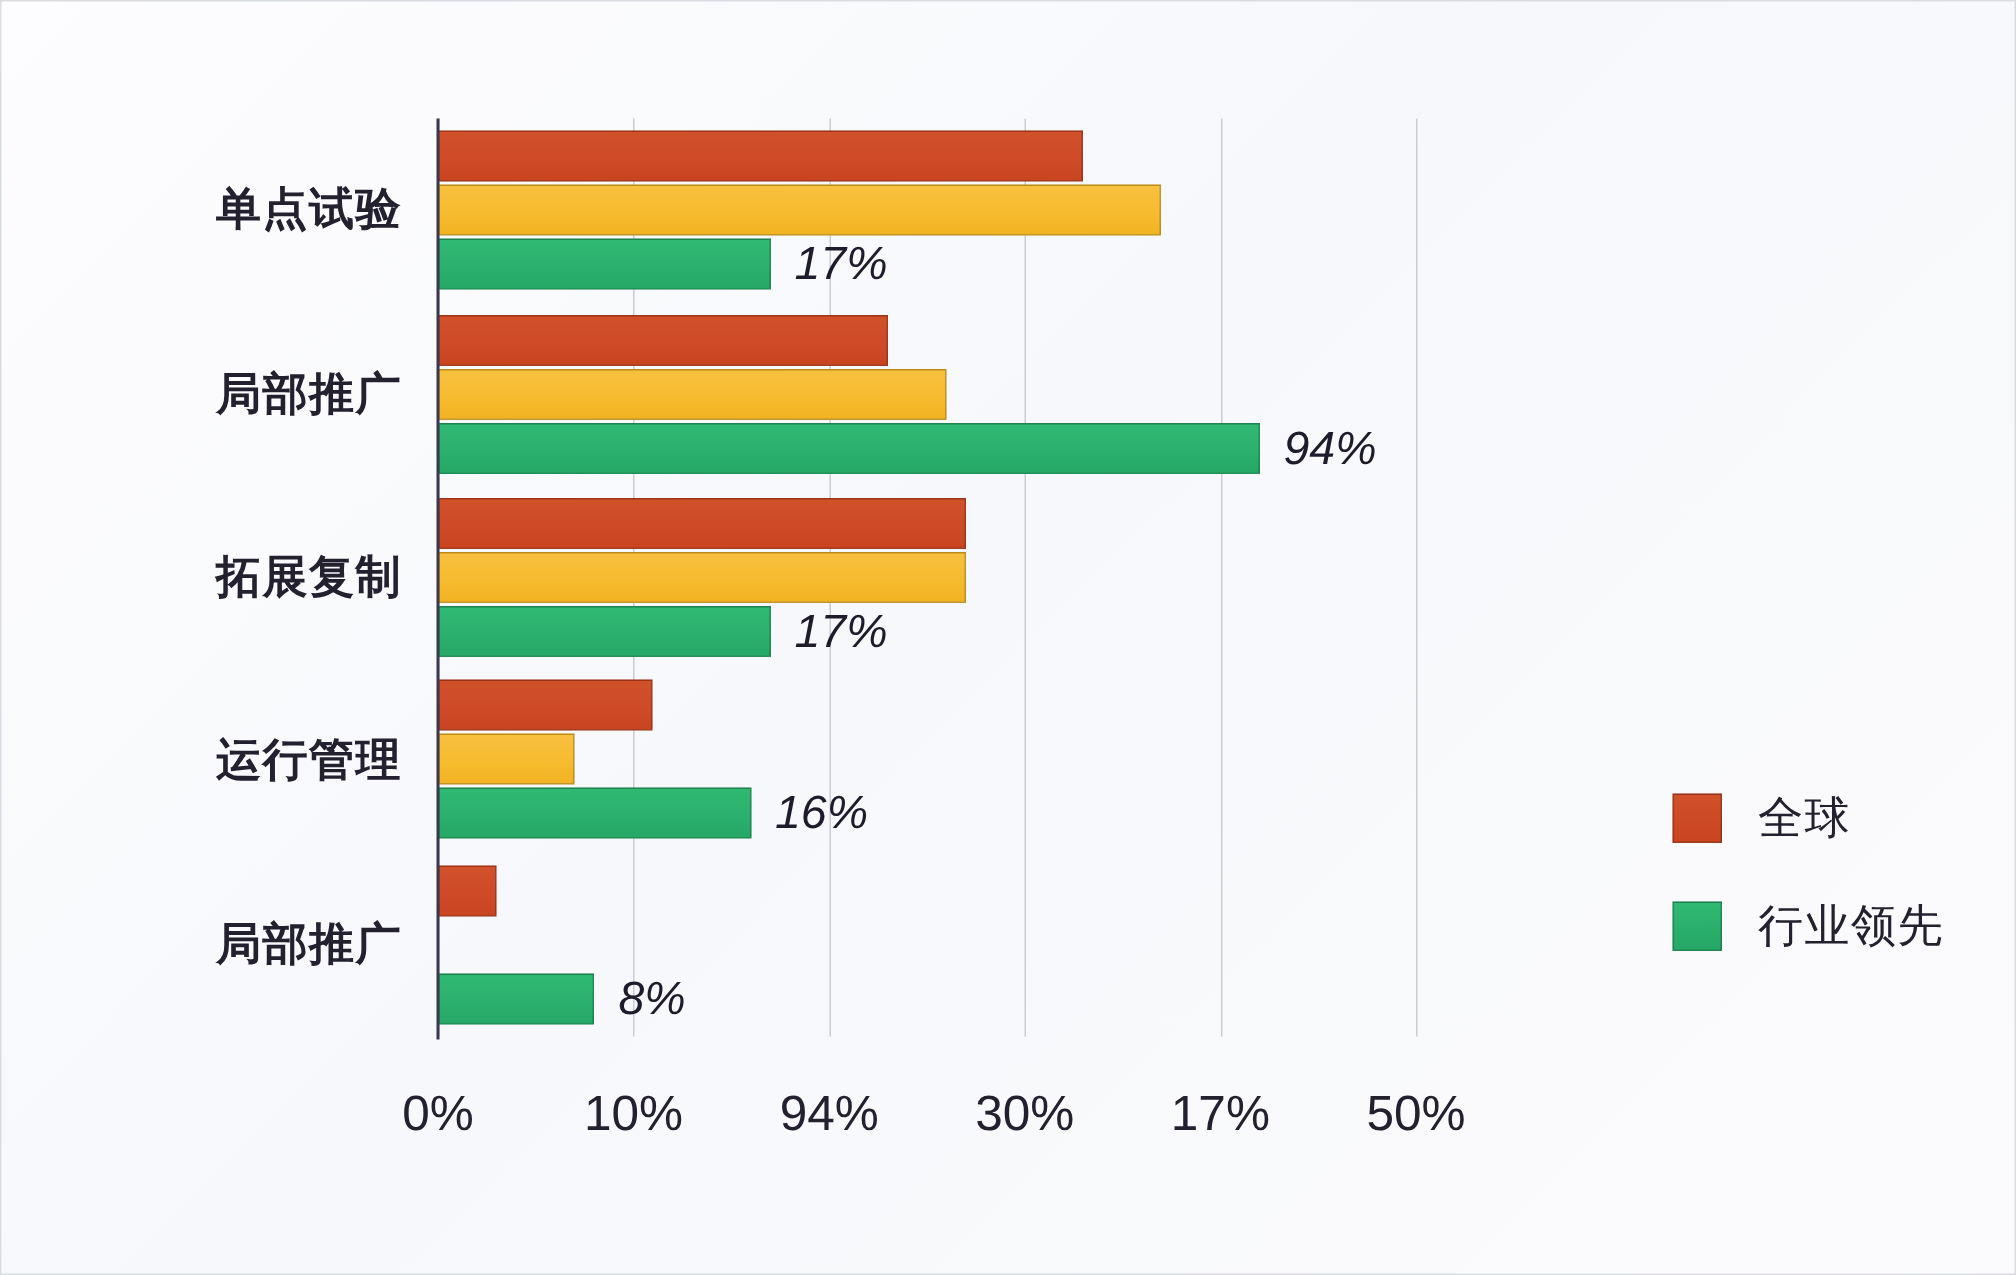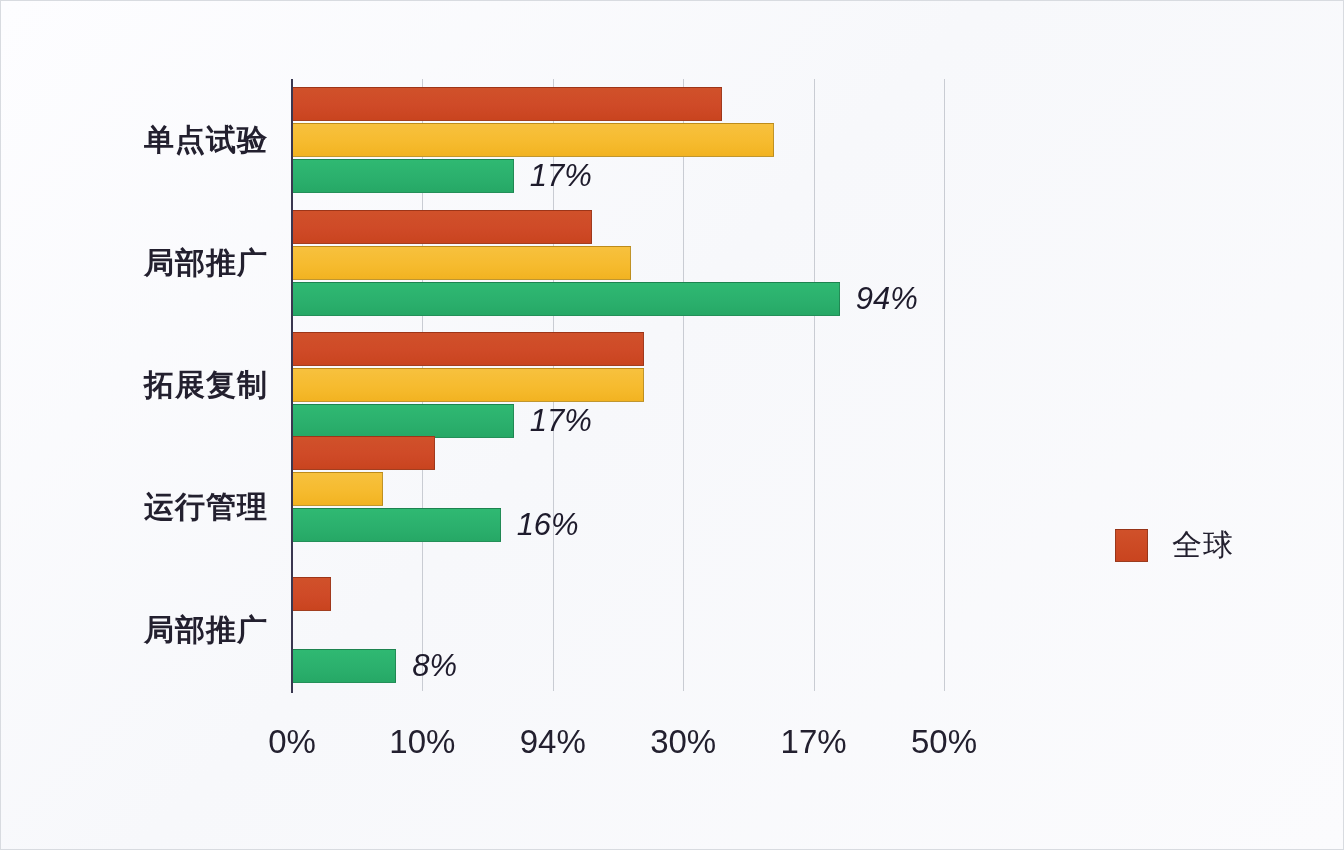--- a/index.html
+++ b/index.html
@@ -174,21 +174,21 @@
           <div class="bar china" style="top: 44.2px; width: 339.04px;"></div>
           <div class="bar leader" style="top: 80.2px; width: 547.68px;"></div>
           <div class="bar-value" style="left: 563.68px; top: 97.2px;">94%</div>
         </div>
         <div class="bar-group" style="top: 244.8px; height: 122.4px;">
           <div class="bar global" style="top: 8.2px; width: 352.08px;"></div>
           <div class="bar china" style="top: 44.2px; width: 352.08px;"></div>
           <div class="bar leader" style="top: 80.2px; width: 221.68px;"></div>
           <div class="bar-value" style="left: 237.68px; top: 97.2px;">17%</div>
         </div>
-        <div class="bar-group" style="top: 349px; height: 122.4px;">
+        <div class="bar-group" style="top: 366px; height: 122.4px;">
           <div class="bar global" style="top: 8.2px; width: 143.44px;"></div>
           <div class="bar china" style="top: 44.2px; width: 91.28px;"></div>
           <div class="bar leader" style="top: 80.2px; width: 208.64px;"></div>
           <div class="bar-value" style="left: 224.64px; top: 97.2px;">16%</div>
         </div>
         <div class="bar-group" style="top: 489.6px; height: 122.4px;">
           <div class="bar global" style="top: 8.2px; width: 39.12px;"></div>
           <div class="bar leader" style="top: 80.2px; width: 104.32px;"></div>
           <div class="bar-value" style="left: 120.32px; top: 97.2px;">8%</div>
         </div>
@@ -212,15 +212,19 @@
       <div class="xtick" style="left: 682.2px;">30%</div>
       <div class="xtick" style="left: 812.6px;">17%</div>
       <div class="xtick" style="left: 943px;">50%</div>
     </div>
 
   <div class="legend" id="legend">
       <div class="legend-item">
         <span class="legend-swatch global"></span>
         <span class="legend-label">全球</span>
       </div>
+      <div class="legend-item">
+        <span class="legend-swatch leader"></span>
+        <span class="legend-label">行业领先</span>
+      </div>
     </div>
 
 </div>
 
 </body></html>

